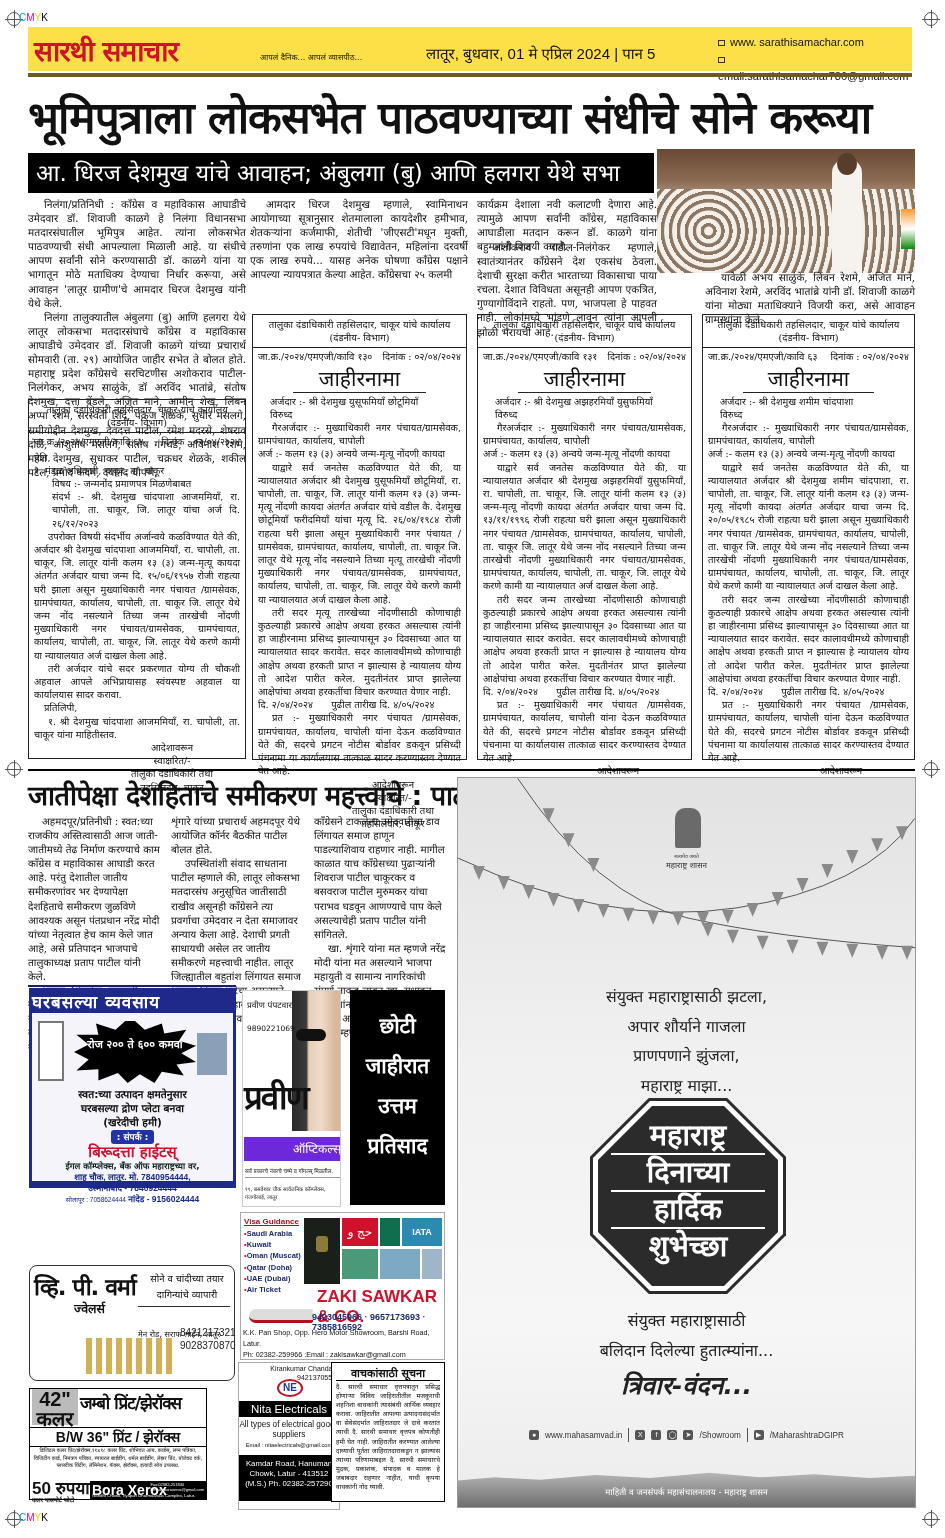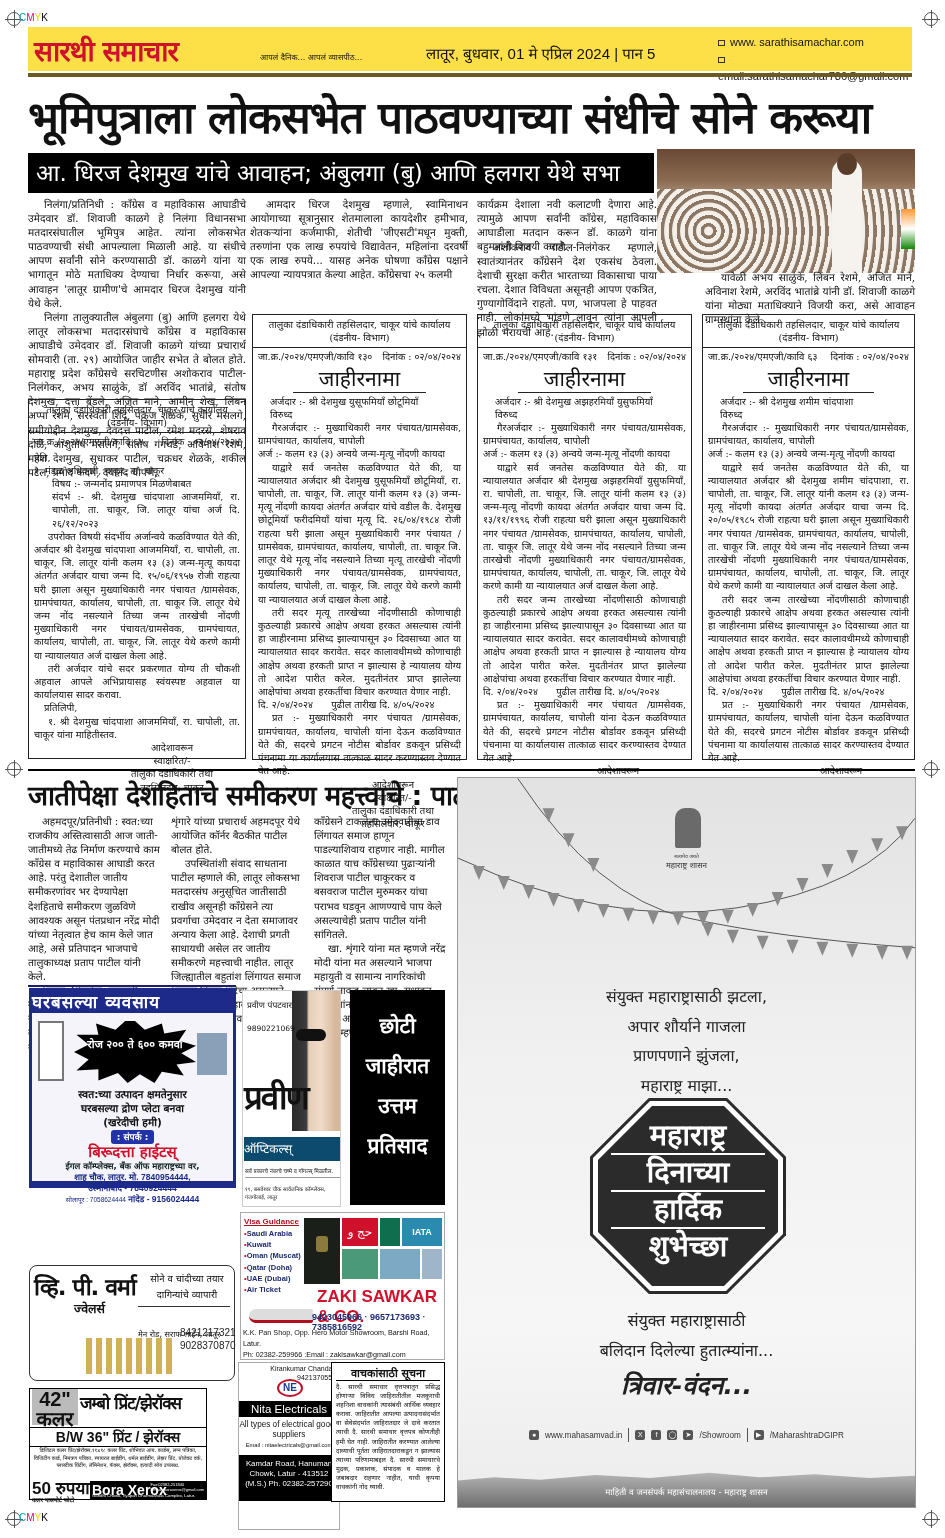--- a/index.html
+++ b/index.html
@@ -62,21 +62,21 @@
 #ad-ghar .brand{color:#d0112b;font-size:15px;font-weight:bold;line-height:17px}
 #ad-ghar .addr{font-size:8.5px;line-height:11px;color:#122}
 #ad-ghar .ph{font-family:"Liberation Sans",sans-serif;font-weight:bold;color:#1a2a8a}
 #ad-ghar .small{font-size:6.5px;font-weight:normal}
 #ad-praveen{left:242px;top:990px;width:99px;height:217px;border:1px solid #ccc;background:#fff;overflow:hidden}
 #ad-praveen .nm{position:absolute;left:4px;top:8px;font-size:8.5px}
 #ad-praveen .ph{position:absolute;left:4px;top:33px;font-size:7.5px}
 #ad-praveen .face{position:absolute;right:0;top:0;width:48px;height:140px;background:linear-gradient(90deg,#2a2a2a 0,#3b3b3b 30%,#e6cdb8 35%,#f1dcc9 60%,#d8b89c 90%)}
 #ad-praveen .glasses{position:absolute;right:14px;top:38px;width:30px;height:12px;background:#111;border-radius:6px}
 #ad-praveen .big{position:absolute;left:1px;top:88px;font-size:33px;font-weight:bold;line-height:38px;letter-spacing:-2px}
-#ad-praveen .opt{position:absolute;left:1px;top:146px;width:97px;height:24px;background:#0c4a6e;color:#fff;text-align:left;font-size:12px;line-height:24px}
+#ad-praveen .opt{position:absolute;left:1px;top:146px;width:97px;height:24px;background:#6d28d9;color:#fff;text-align:right;font-size:12px;line-height:24px}
 #ad-praveen .s1{position:absolute;left:2px;top:176px;font-size:5.5px;width:95px;border-bottom:1px solid #999;padding-bottom:2px}
 #ad-praveen .s2{position:absolute;left:2px;top:194px;font-size:5.3px;width:95px}
 #ad-chhoti{left:350px;top:990px;width:95px;height:215px;background:#000;color:#fff;text-align:center;font-size:21px;font-weight:bold;line-height:40px;padding-top:16px}
 #ad-visa{left:240px;top:1212px;width:205px;height:148px;border:1px solid #aaa;background:#fff;font-family:"Liberation Sans",sans-serif}
 #ad-visa .vh{position:absolute;left:3px;top:4px;font-size:8px;color:#b01020;font-weight:bold;text-decoration:underline}
 #ad-visa ul{position:absolute;left:3px;top:15px;list-style:none;font-size:7.5px;line-height:11.2px;font-weight:bold;color:#1d2a6e}
 #ad-visa ul li::before{content:"\2022 ";color:#d0112b}
 #ad-visa .pass{position:absolute;left:63px;top:5px;width:36px;height:66px;background:#1a1f1a}
 #ad-visa .pass::after{content:"";position:absolute;left:12px;top:18px;width:12px;height:16px;border-radius:3px;background:#8c7a3b}
 #ad-visa .hajj{position:absolute;left:101px;top:5px;width:36px;height:28px;background:#d0112b;color:#fff;font-size:12px;text-align:center;line-height:28px}
@@ -100,21 +100,21 @@
 #ad-xerox{left:29px;top:1388px;width:178px;height:112px;border:1.5px solid #000;background:#fff}
 #ad-xerox .t42{position:absolute;left:2px;top:0;width:46px;height:36px;background:#bbb;font-size:20px;font-weight:bold;line-height:20px;text-align:center;font-family:"Liberation Sans",sans-serif}
 #ad-xerox .jm{position:absolute;left:50px;top:2px;font-size:17px;font-weight:bold;letter-spacing:-1px}
 #ad-xerox .bw{position:absolute;left:0;top:38px;width:100%;border-top:1px solid #000;border-bottom:1px solid #000;text-align:center;font-size:14px;font-weight:bold;line-height:18px;font-family:"Liberation Sans",sans-serif}
 #ad-xerox .det{position:absolute;left:2px;top:58px;width:172px;font-size:5.2px;line-height:7.6px;text-align:center}
 #ad-xerox .f50{position:absolute;left:2px;top:92px;font-size:17px;font-weight:bold;font-family:"Liberation Sans",sans-serif;line-height:16px}
 #ad-xerox .bx{position:absolute;left:60px;top:92px;width:116px;height:18px;background:#000;color:#fff;font-family:"Liberation Sans",sans-serif}
 #ad-xerox .bx b{font-size:14px;margin-left:2px}
 #ad-xerox .bx .fx{position:absolute;right:2px;top:1px;font-size:4px;line-height:5px}
 #ad-xerox .bx .ad{position:absolute;left:2px;top:12px;font-size:4.3px;white-space:nowrap}
-#ad-nita{left:238px;top:1362px;width:102px;height:168px;border:1px solid #aaa;background:#fff;font-family:"Liberation Sans",sans-serif;text-align:center}
+#ad-nita{left:238px;top:1362px;width:102px;height:148px;border:1px solid #aaa;background:#fff;font-family:"Liberation Sans",sans-serif;text-align:center}
 #ad-nita .kc{position:absolute;right:3px;top:1px;font-size:7px;line-height:9px;text-align:right}
 #ad-nita .logo{position:absolute;left:38px;top:16px;width:26px;height:18px;border:2px solid #c0142b;border-radius:50%;color:#1a3a9a;font-size:10px;font-weight:bold;line-height:14px}
 #ad-nita .nm{position:absolute;left:0;top:38px;width:100%;height:16px;background:#000;color:#fff;font-size:11.5px;line-height:16px}
 #ad-nita .al{position:absolute;left:0;top:57px;width:100%;font-size:8.2px;line-height:10px}
 #ad-nita .em{position:absolute;left:0;top:79px;width:100%;font-size:5.8px}
 #ad-nita .ad{position:absolute;left:0;top:92px;width:100%;height:46px;background:#000;color:#fff;font-size:7.8px;line-height:10px;padding-top:4px}
 #ad-suchana{left:331px;top:1362px;width:114px;height:140px;border:1.5px solid #000;background:#fff;padding:2px 4px}
 #ad-suchana .h{text-align:center;font-size:11px;font-weight:bold;border-bottom:1px solid #000;margin-bottom:2px}
 #ad-suchana .b{font-size:6.4px;line-height:9.1px;text-align:justify;font-family:"DejaVu Serif",serif}
 #ad-maha{left:457px;top:777px;width:459px;height:731px;border:1px solid #999;background:linear-gradient(180deg,#e2e2e2 0%,#f1f1f1 40%,#f6f6f6 75%,#ececec 100%);overflow:hidden;text-align:center}

